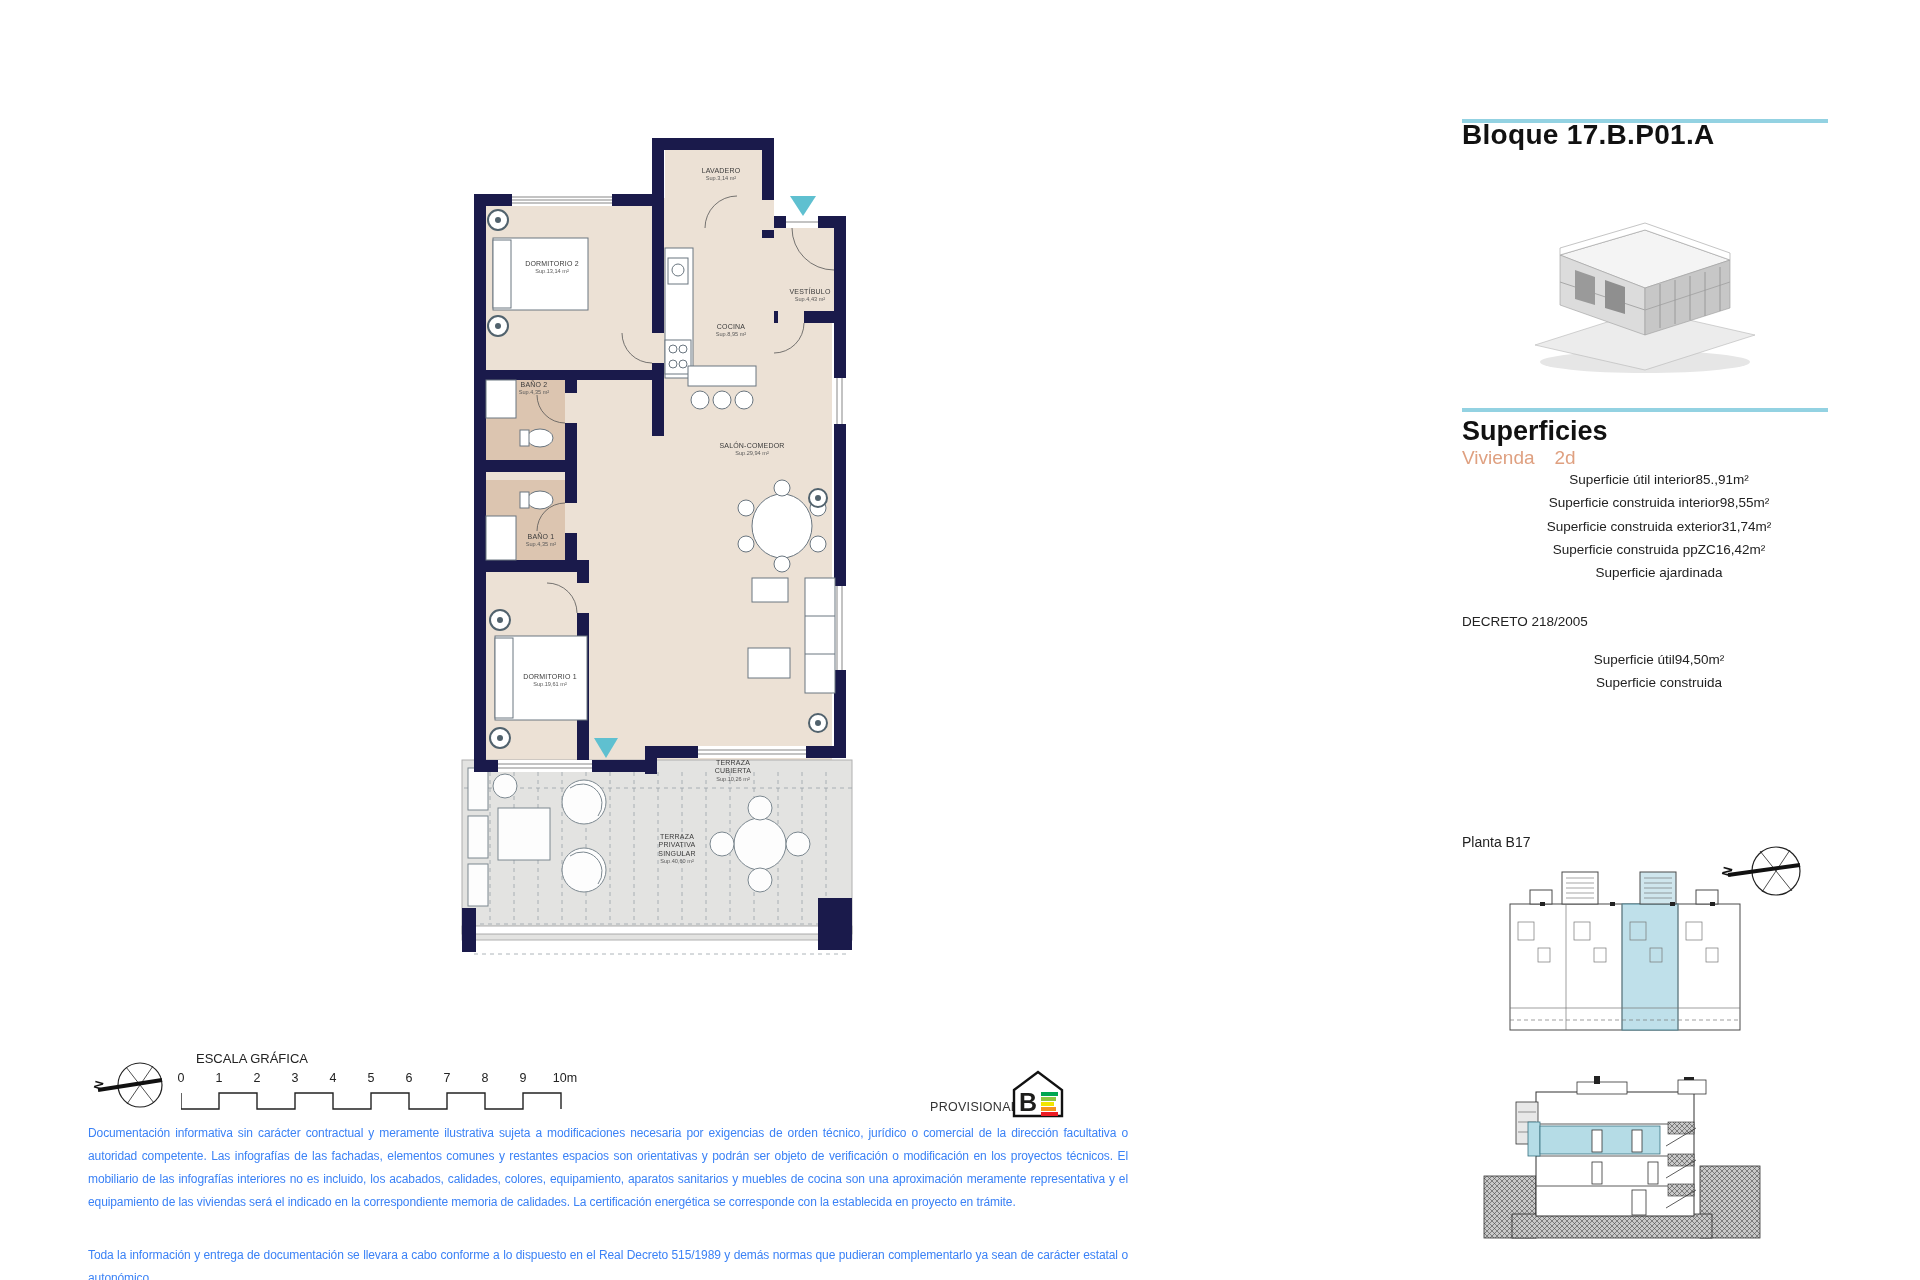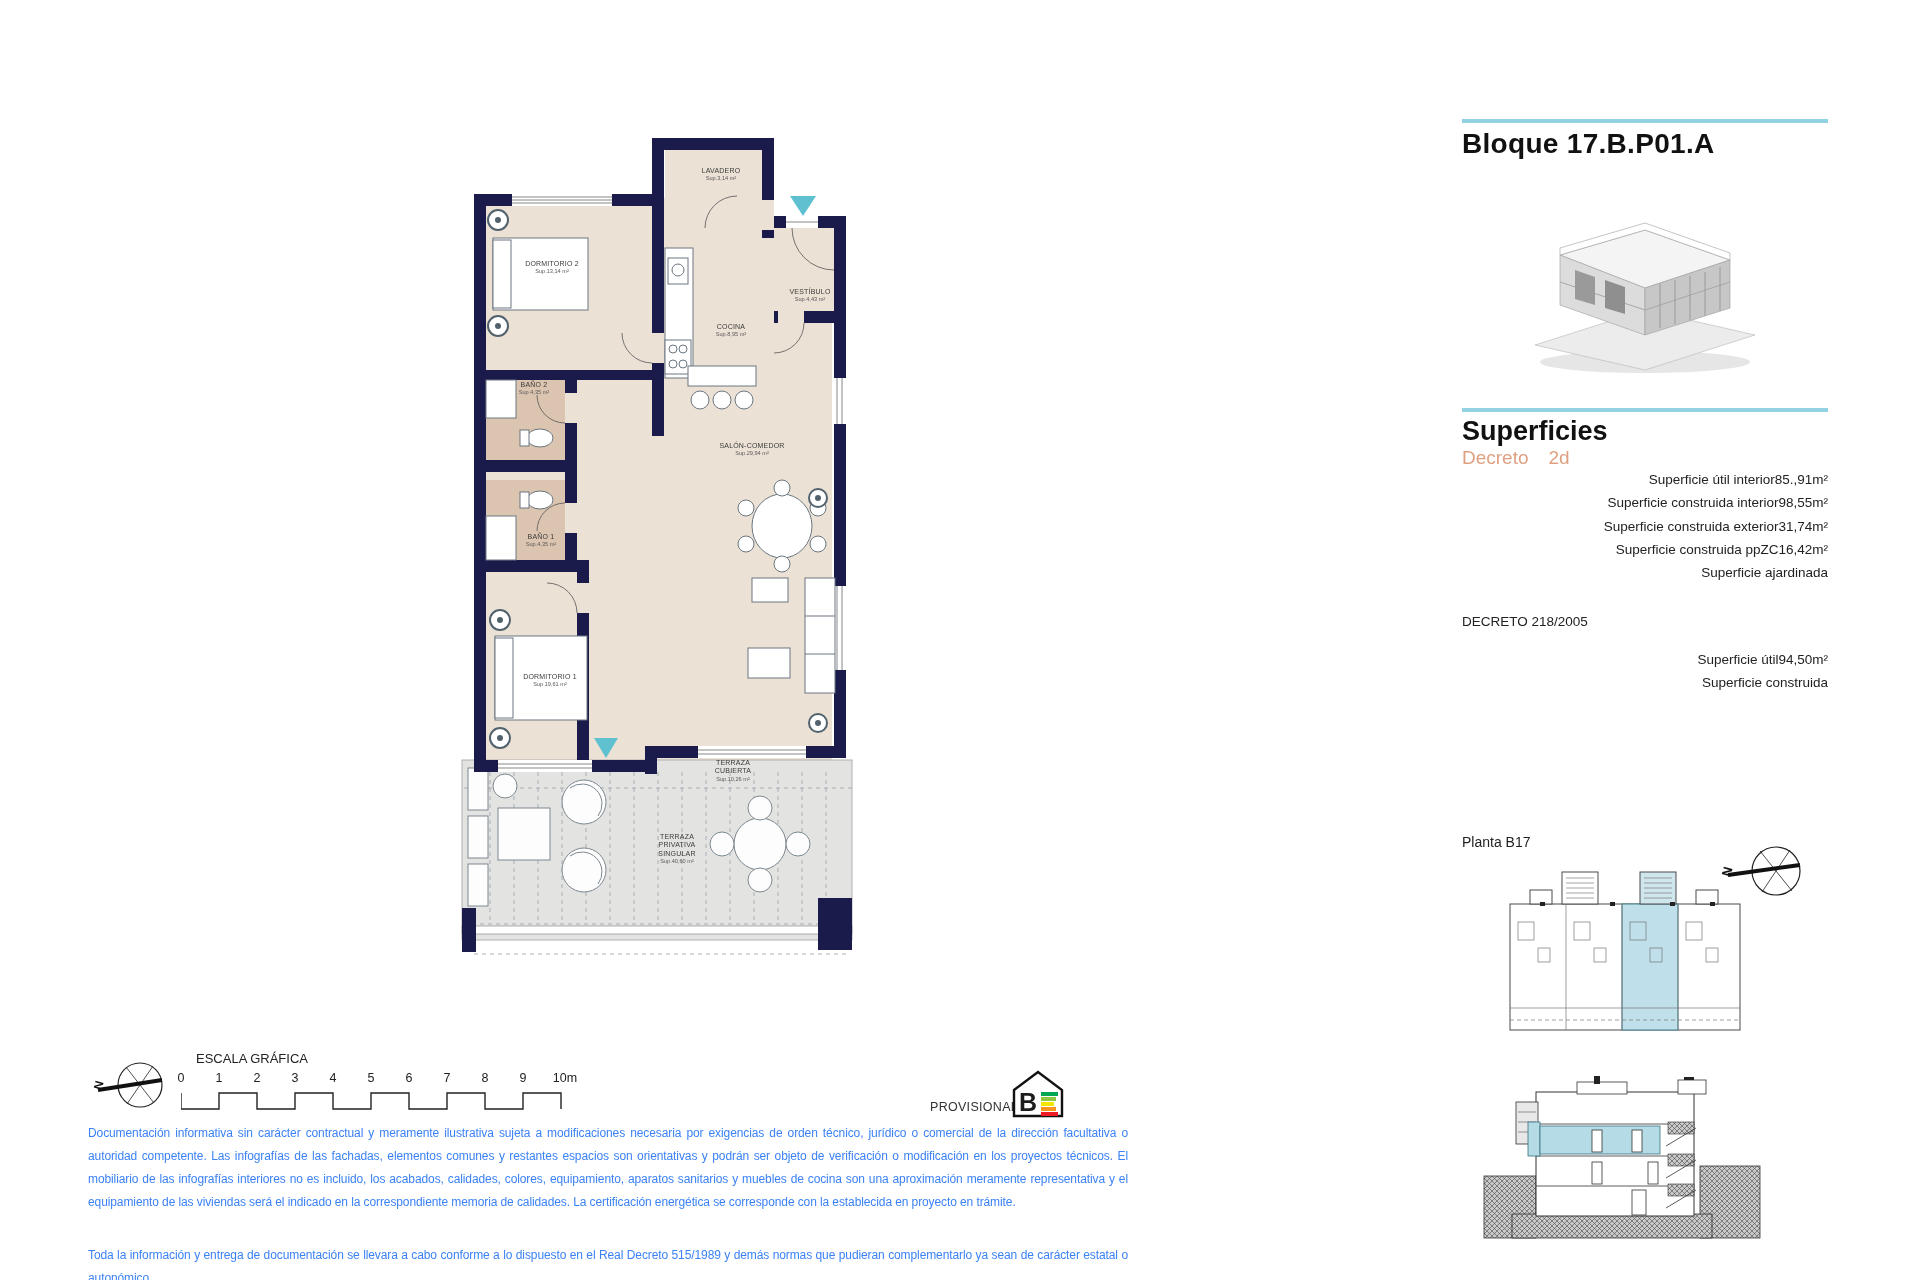--- a/index.html
+++ b/index.html
@@ -9,27 +9,27 @@
 
   
   #plan-wrap{left:460px;top:108px;width:400px;height:850px;}
   .room-label{position:absolute;transform:translate(-50%,-50%);text-align:center;
               color:#3a3a3a;font-size:7px;line-height:1.2;letter-spacing:.2px;width:70px;pointer-events:none;}
   .room-label .area{font-size:5.6px;color:#5a5a5a;letter-spacing:0;}
   .room-label.narrow{width:52px;}
 
   
   .rule{height:4px;background:#93d2e2;}
-  #block-title{left:1462px;top:128px;font-size:28px;font-weight:bold;color:#111;letter-spacing:.3px;}
+  #block-title{left:1462px;top:119px;font-size:28px;font-weight:bold;color:#111;letter-spacing:.3px;}
   #sup-head{left:1462px;top:416px;width:366px;display:flex;justify-content:space-between;align-items:baseline;flex-direction:column;}
   #sup-title{font-size:27px;font-weight:bold;color:#111;}
   #sup-unit{font-size:19px;color:#dfa080;}
   #sup-unit .val{margin-left:20px;}
   #sup-table{left:1462px;top:468px;width:366px;font-size:13.5px;color:#222;}
-  .srow{display:flex;justify-content:flex-end;line-height:23.3px;margin-left:28px;}
+  .srow{display:flex;justify-content:center;line-height:23.3px;margin-left:28px;}
   #decreto{left:1462px;top:610px;width:366px;font-size:13.5px;color:#222;}
   #decreto .title{line-height:23px;margin-bottom:15px;}
   #planta-label{left:1462px;top:834px;font-size:14px;color:#222;}
 
   
   #escala-title{left:196px;top:1051px;font-size:13px;color:#222;}
   #scalebar{left:181px;top:1071px;width:382px;height:42px;}
   #scalebar .tick{position:absolute;top:0;transform:translateX(-50%);font-size:12.5px;color:#222;}
   #provisional{left:930px;top:1100px;font-size:12.5px;color:#333;letter-spacing:.3px;}
   .disc{left:88px;width:1040px;font-size:12px;line-height:23px;text-align:justify;color:#3b82f6;letter-spacing:-0.1px;}
@@ -279,21 +279,21 @@
       <line x1="185" y1="62" x2="185" y2="106"></line>
       <line x1="200" y1="57" x2="200" y2="101"></line>
   </g>
   <polygon points="125,20 210,50 210,43 125,13 40,38 40,45" fill="#ffffff" stroke="#9c9c9c" stroke-width="0.6"></polygon>
 </svg>
 
 <div class="abs rule" style="left:1462px;top:408px;width:366px;"></div>
 <div class="abs" id="sup-head">
   <span id="sup-title">Superficies</span>
   <span id="sup-unit">
-    <span>Decreto</span><span class="val">2d</span>
+    <span>Vivienda</span><span class="val">2d</span>
   </span>
 </div>
 
 <div class="abs" id="sup-table">
   <div class="srow">
       <span>Superficie útil interior</span>
       <span>85.,91m²</span>
     </div>
   <div class="srow">
       <span>Superficie construida interior</span>

